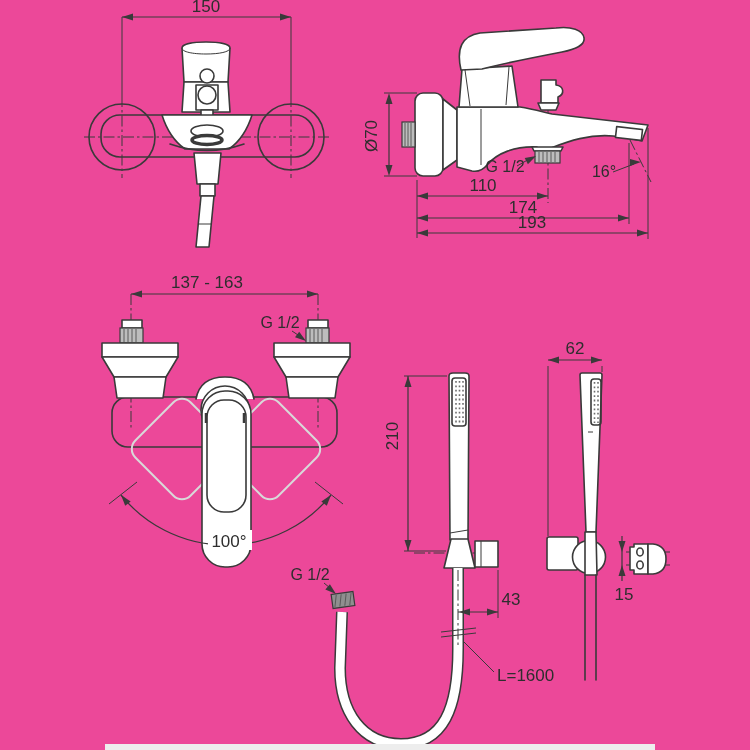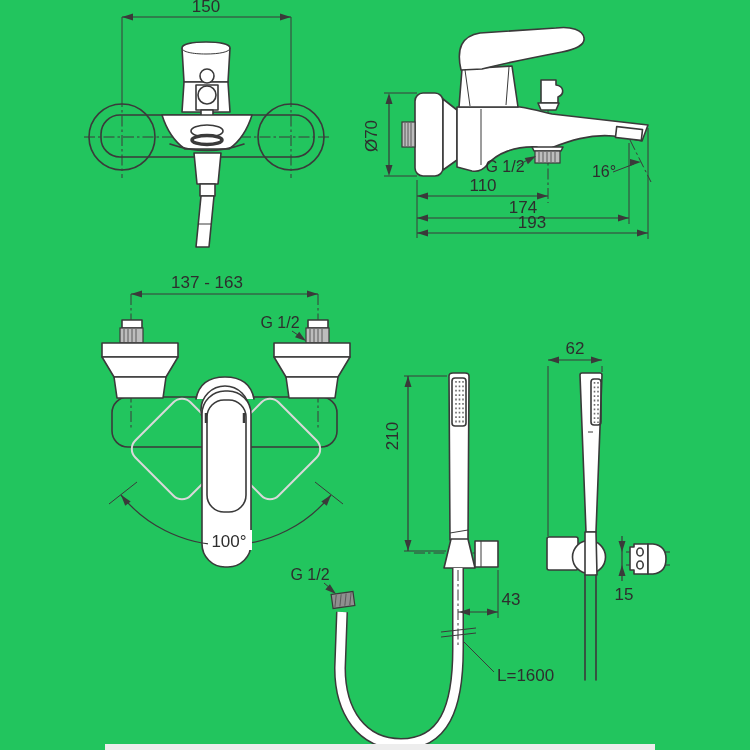--- a/index.html
+++ b/index.html
@@ -1,16 +1,16 @@
 <!DOCTYPE html>
 <html><head>
 <meta charset="utf-8">
 <style>
   html,body{margin:0;padding:0;background:#fff;}
-  .stage{position:relative;width:750px;height:750px;background:#22c55e;overflow:hidden;
+  .stage{position:relative;width:750px;height:750px;background:#ec4899;overflow:hidden;
          font-family:"Liberation Sans",sans-serif;}
   svg{display:block;}
   .ln   {stroke:#3a3a3a;stroke-width:1.6;fill:none;stroke-linecap:round;stroke-linejoin:round;}
   .lnf  {stroke:#3a3a3a;stroke-width:1.6;fill:#ffffff;stroke-linecap:round;stroke-linejoin:round;}
   .thin {stroke:#3a3a3a;stroke-width:1;fill:none;}
   .dim  {stroke:#3a3a3a;stroke-width:1.2;fill:none;}
   .cl   {stroke:#3a3a3a;stroke-width:1;fill:none;stroke-dasharray:11 3 2.5 3;}
   .arr  {fill:#3a3a3a;stroke:none;}
   .ghost{stroke:#d9d9d9;stroke-width:2;fill:none;}
   .metal{fill:#8f8f8f;stroke:#3a3a3a;stroke-width:1.2;}

